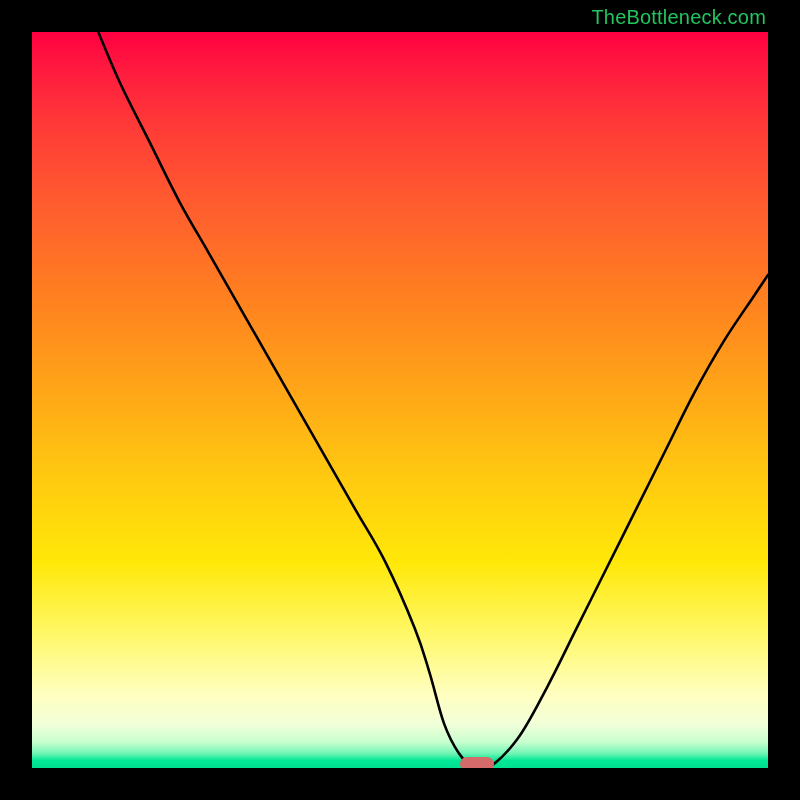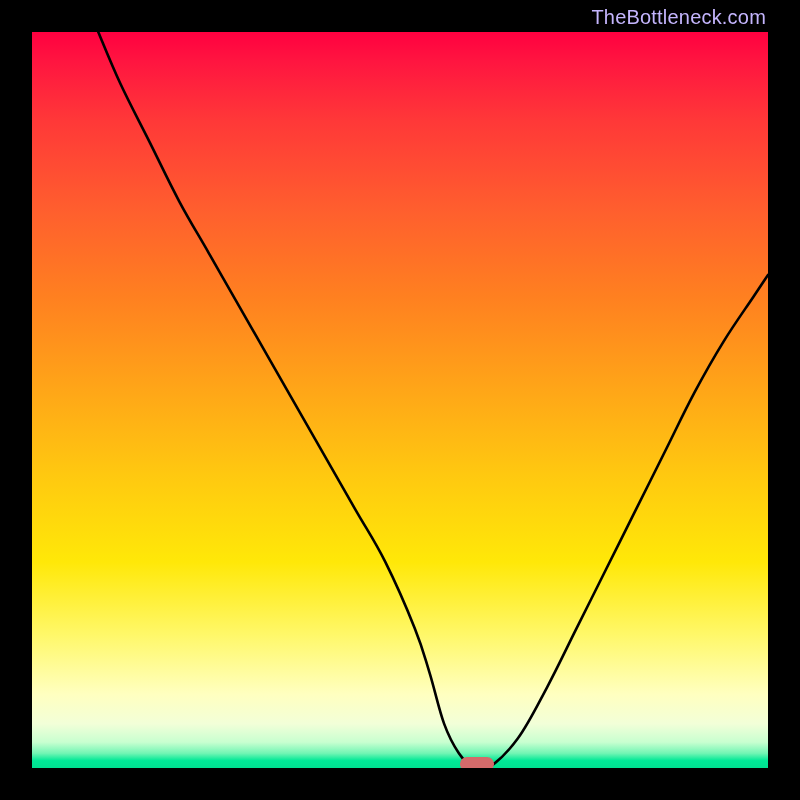--- a/index.html
+++ b/index.html
@@ -52,21 +52,21 @@
   .curve-svg {
     position: absolute;
     inset: 0;
     width: 100%;
     height: 100%;
   }
   .watermark {
     position: absolute;
     top: 6px;
     right: 34px;
-    color: #c4b5fd;
+    color: #22c55e;
     font-size: 20px;
     letter-spacing: 0.2px;
     font-weight: 400;
   }
   .marker {
     position: absolute;
     width: 34px;
     height: 14px;
     border-radius: 7px;
     transform: translate(-50%, -50%);

